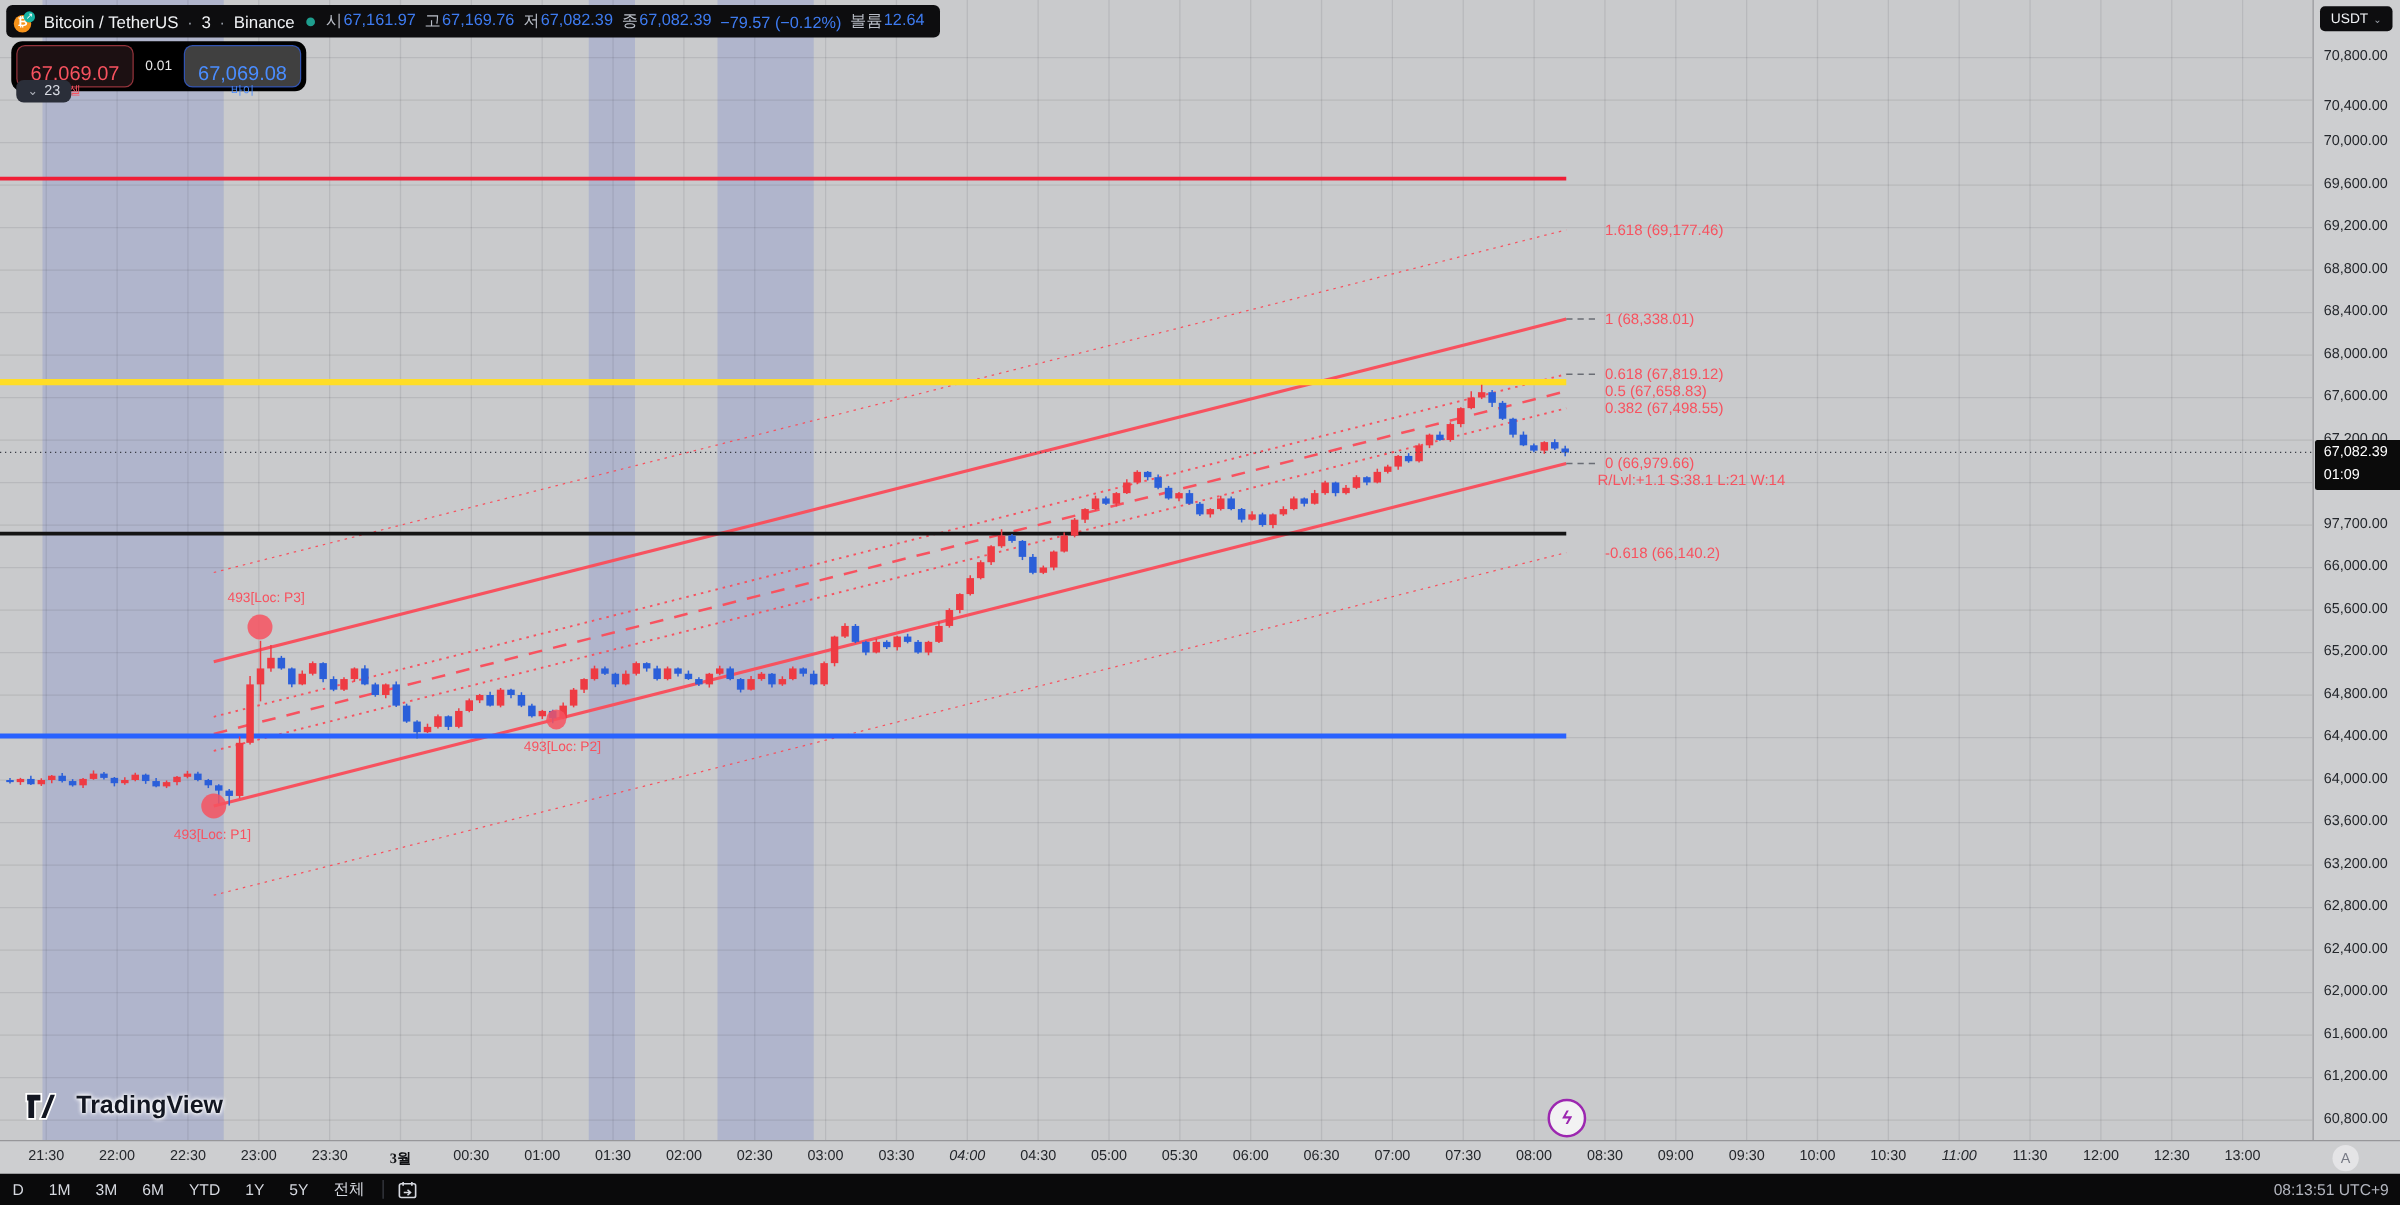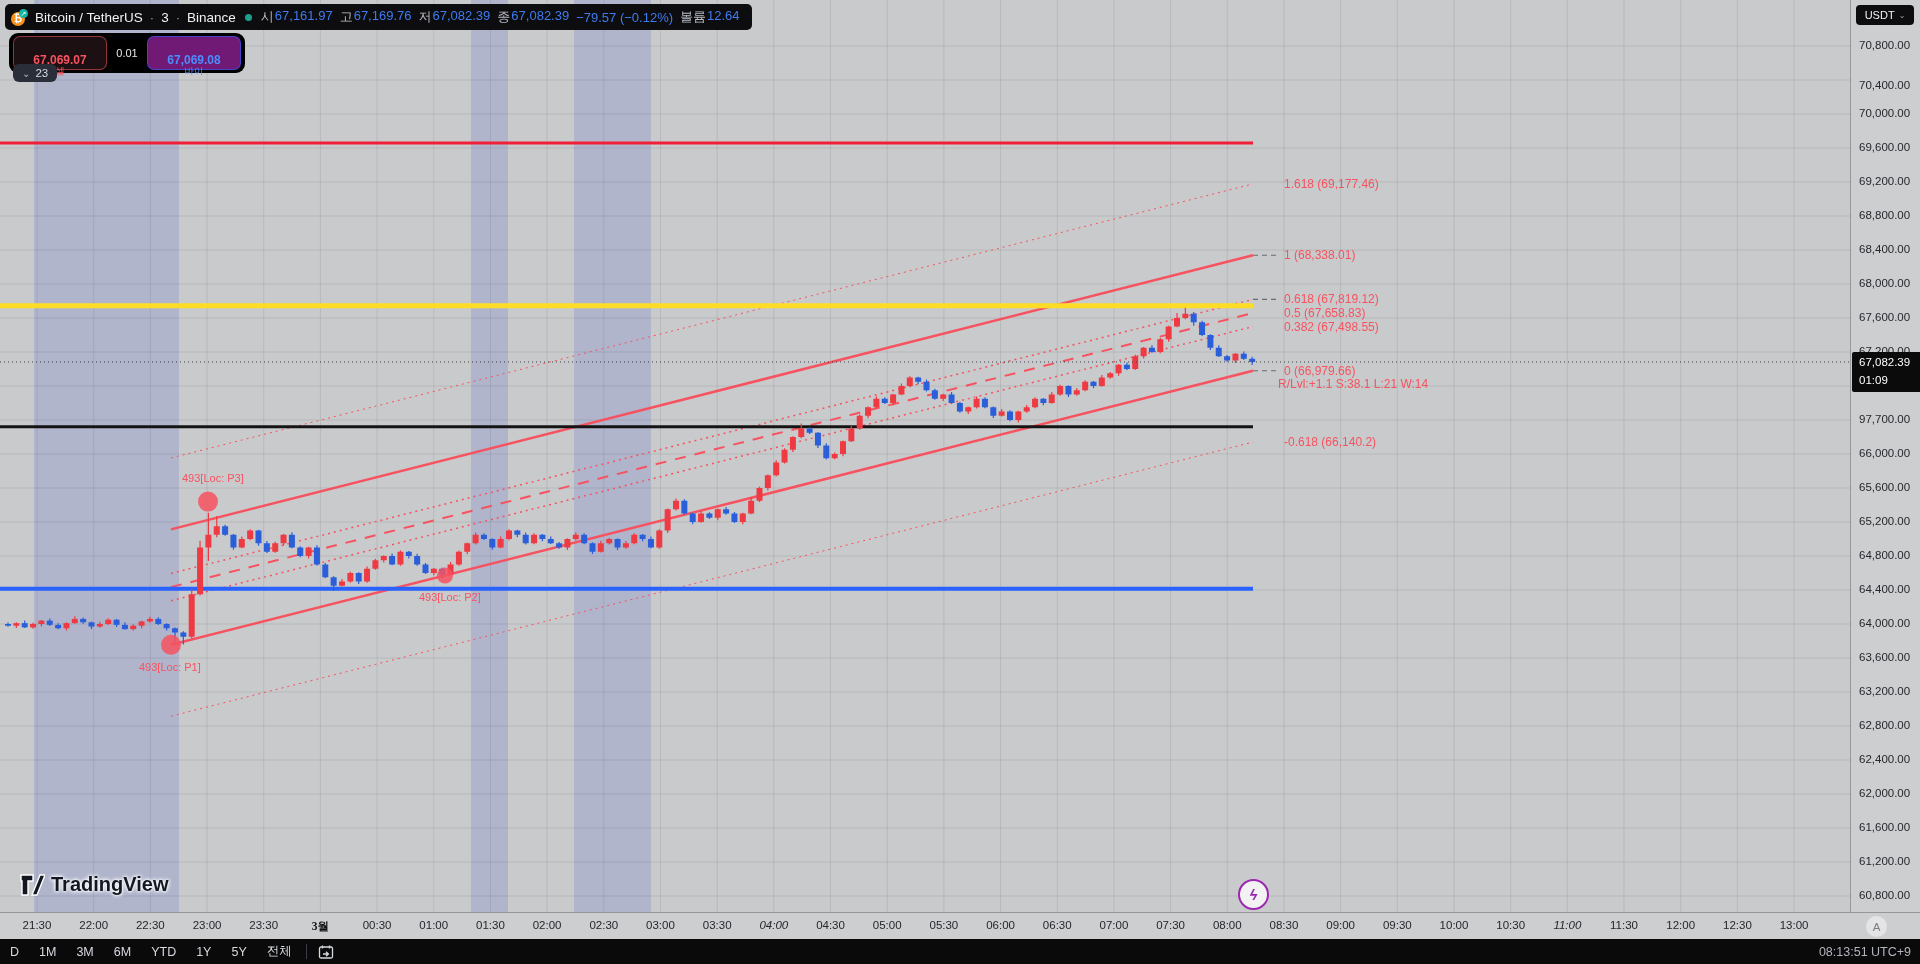--- a/index.html
+++ b/index.html
@@ -20,24 +20,24 @@
     color:#fff;font-size:7px;line-height:9px;text-align:center;}
   .statusdot{width:7px;height:7px;border-radius:50%;background:#1e9e8e;margin:0 2px;}
   .kv{display:flex;gap:1px;}
   .kv .k{color:#b9bdc6;}
   .kv .v{color:#3e7bf0;}
   .chg{color:#3e7bf0;}
   
   .trade{position:absolute;left:9px;top:33px;background:#000;border-radius:9px;display:flex;align-items:center;
     padding:3px 4px;gap:2px;z-index:30;}
   .tbtn{width:92px;height:32px;border-radius:7px;display:flex;flex-direction:column;align-items:center;justify-content:center;line-height:1.05;cursor:pointer;}
-  .tbtn .p{font-size:12px;font-weight:bold;margin-top:24px;}
+  .tbtn .p{font-size:16px;font-weight:normal;margin-top:24px;}
   .tbtn .l{font-size:9.5px;}
   .sell{background:#1c1012;border:1px solid rgba(247,82,95,.55);color:#f7525f;}
-  .buy{background:#701a75;border:1px solid rgba(41,98,255,.6);color:#4a8dff;}
+  .buy{background:#404040;border:1px solid rgba(41,98,255,.6);color:#4a8dff;}
   .spread{width:36px;text-align:center;color:#e8e8e8;font-size:11px;}
   
   .countpill{position:absolute;left:13px;top:64px;background:#2a2e39;color:#d7dae2;border-radius:6px;
     height:18px;padding:0 9px;display:flex;align-items:center;gap:5px;font-size:11.5px;z-index:30;cursor:pointer;}
   .countpill .chev{font-size:10px;color:#aeb2bb;}
   
   .price-axis{position:absolute;left:1850px;top:0;width:70px;height:912px;background:#cdced0;border-left:1px solid #97979a;z-index:20;cursor:ns-resize;}
   .pa-label{position:absolute;left:0;width:100%;text-align:left;padding-left:8px;font-size:11.5px;color:#24272c;box-sizing:border-box;}
   .usdt-btn{position:absolute;left:5px;top:5px;width:58px;height:20px;background:#0d0d0f;border-radius:4px;color:#f0f2f5;
     font-size:11px;display:flex;align-items:center;justify-content:center;gap:4px;cursor:pointer;z-index:5;}
@@ -51,21 +51,21 @@
   .a-btn{position:absolute;left:1866px;top:3px;width:21px;height:21px;border-radius:50%;background:#e4e4e6;
     color:#787b86;font-size:11.5px;display:flex;align-items:center;justify-content:center;cursor:pointer;}
   
   .toolbar{position:absolute;left:0;top:939px;width:1920px;height:25px;background:#0a0a0b;display:flex;align-items:center;z-index:25;}
   .tb-left{display:flex;align-items:center;gap:4px;padding-left:2px;}
   .range-btn{color:#d6d9e0;font-size:12.5px;padding:2px 8px;border-radius:4px;cursor:pointer;}
   .tb-div{width:1px;height:15px;background:#3a3d45;margin:0 6px;}
   .cal-btn{display:flex;align-items:center;justify-content:center;width:26px;height:20px;cursor:pointer;}
   .tb-clock{margin-left:auto;padding-right:9px;color:#b2b5be;font-size:12.5px;cursor:pointer;}
   
-  .tv-logo{position:absolute;left:20px;top:873px;display:flex;align-items:flex-end;gap:6px;z-index:15;cursor:pointer;}
+  .tv-logo{position:absolute;left:20px;top:873px;display:flex;align-items:flex-end;gap:16px;z-index:15;cursor:pointer;}
   .tv-logo .word{font-size:20px;font-weight:bold;color:#131722;
     text-shadow:0 0 4px #fff,0 0 4px #fff,0 0 2px #fff;}
   
   .bolt-btn{position:absolute;left:1238px;top:879px;width:27px;height:27px;border-radius:50%;background:#f2f2f3;
     border:2px solid #9c27b0;display:flex;align-items:center;justify-content:center;z-index:15;cursor:pointer;}
   .bolt-btn span{color:#9c27b0;font-size:15px;font-weight:bold;font-style:italic;}
 </style>
 </head>
 <body>
 

